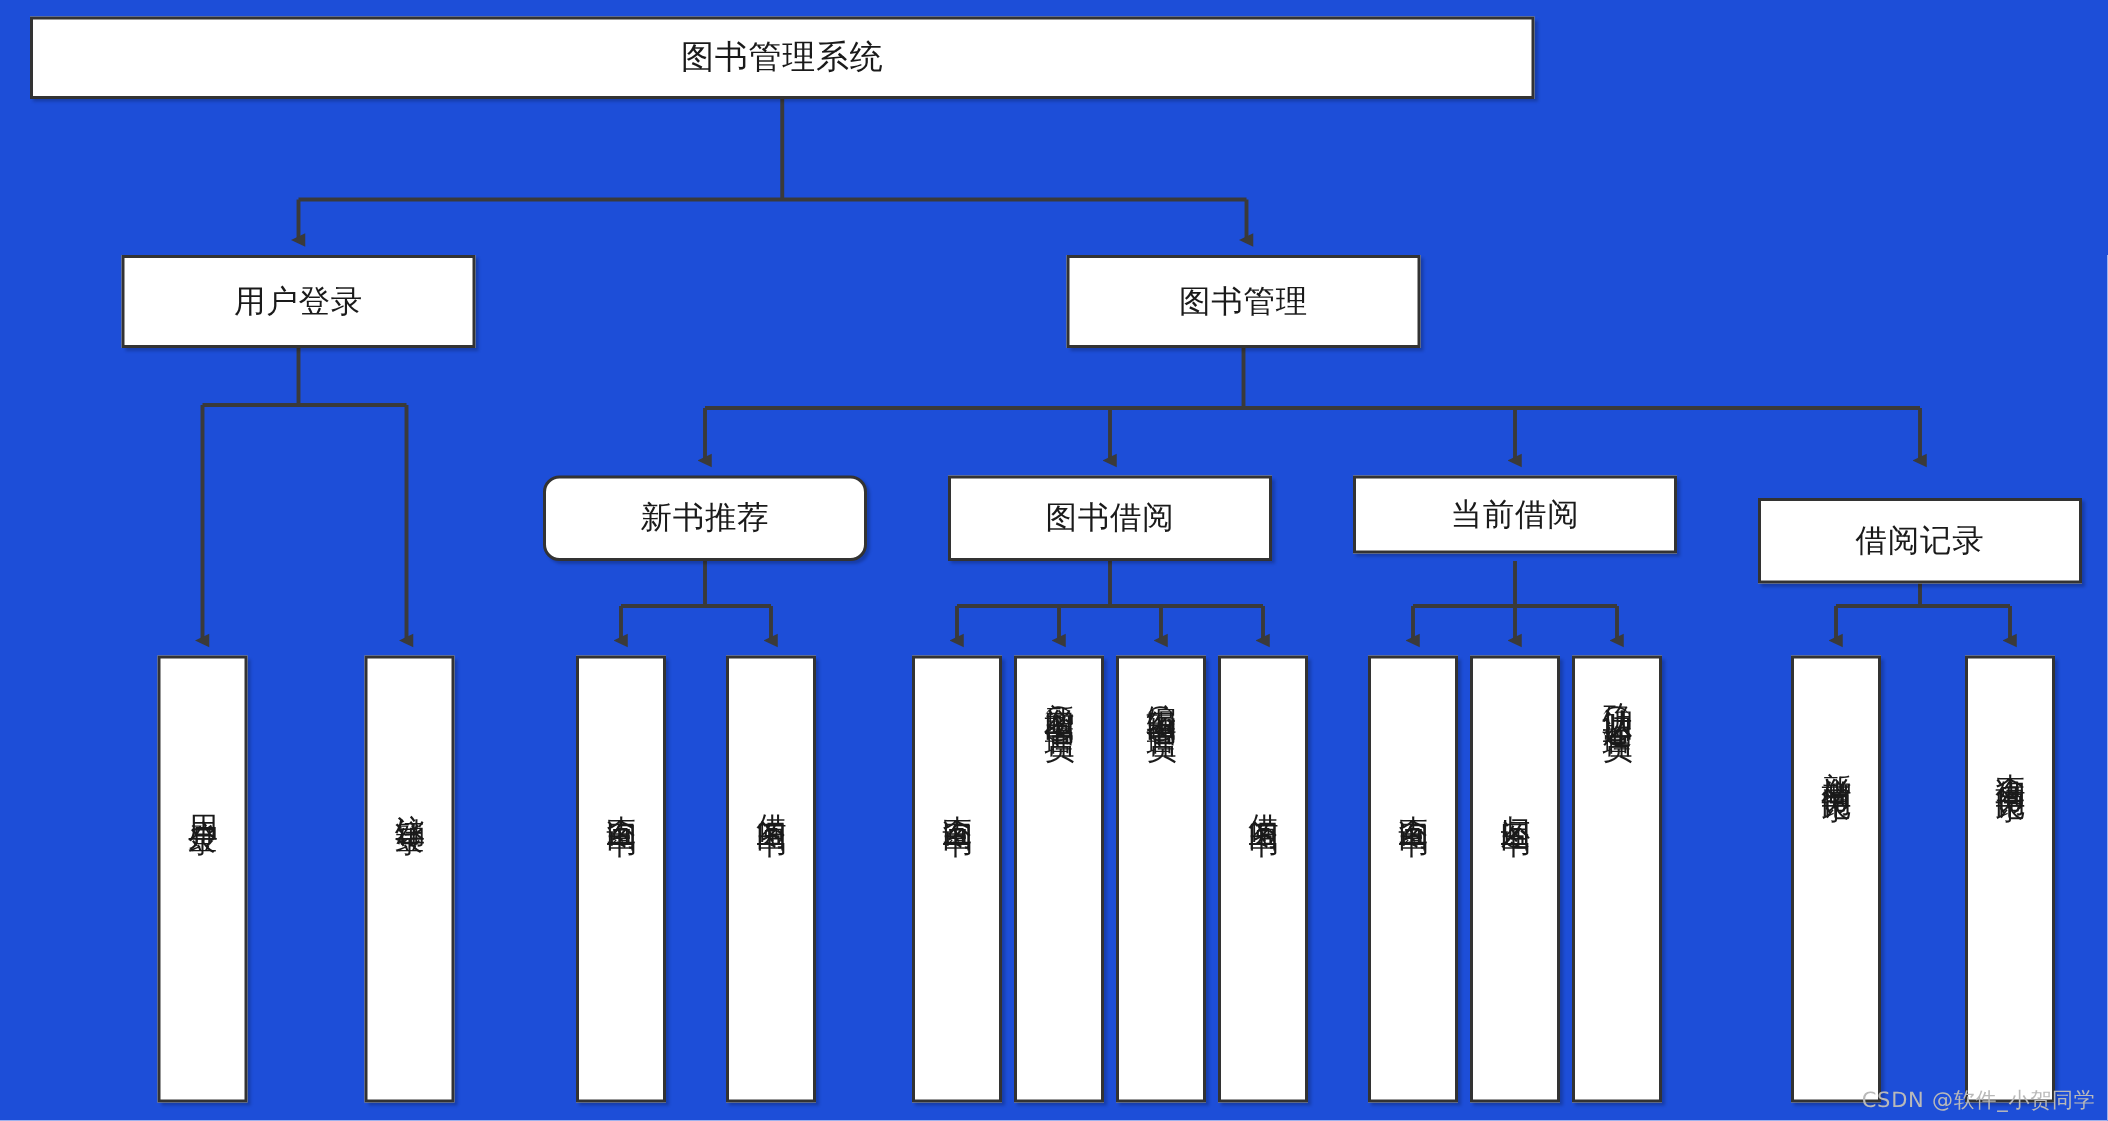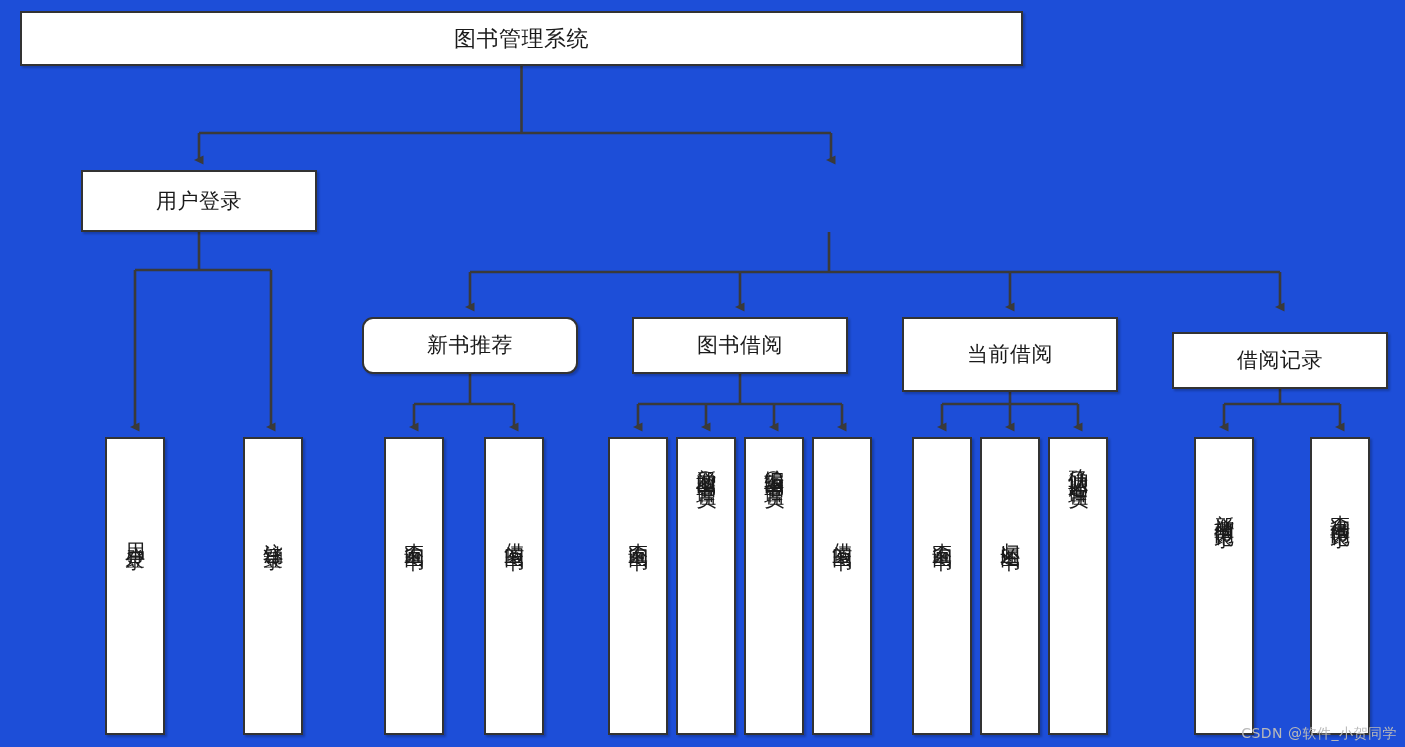--- a/index.html
+++ b/index.html
@@ -134,28 +134,31 @@
     </g>
   </svg>
 
   <div class="node title" style="left:20px; top:11px; width:1003px; height:55px;">
     <span class="label">图书管理系统</span>
   </div>
 
   <div class="node horiz" style="left:81px; top:170px; width:236px; height:62px;">
     <span class="label">用户登录</span>
   </div>
+  <div class="node horiz" style="left:711px; top:170px; width:236px; height:62px;">
+    <span class="label">图书管理</span>
+  </div>
 
   <div class="node horiz" style="left:362px; top:317px; width:216px; height:57px;border-radius:11px;">
     <span class="label">新书推荐</span>
   </div>
   <div class="node horiz" style="left:632px; top:317px; width:216px; height:57px;font-family:Liberation Serif, serif;">
     <span class="label">图书借阅</span>
   </div>
-  <div class="node horiz" style="left:902px; top:317px; width:216px; height:75px;">
+  <div class="node horiz" style="left:902px; top:317px; width:216px; height:52px;">
     <span class="label">当前借阅</span>
   </div>
   <div class="node horiz" style="left:1172px; top:317px; width:216px; height:57px;margin-top:15px;">
     <span class="label">借阅记录</span>
   </div>
 
   <div class="node vert pad-big" style="left:105px; top:437px; width:60px; height:298px;">
     <span class="label">用户登录</span>
   </div>
   <div class="node vert pad-big" style="left:243px; top:437px; width:60px; height:298px;">

